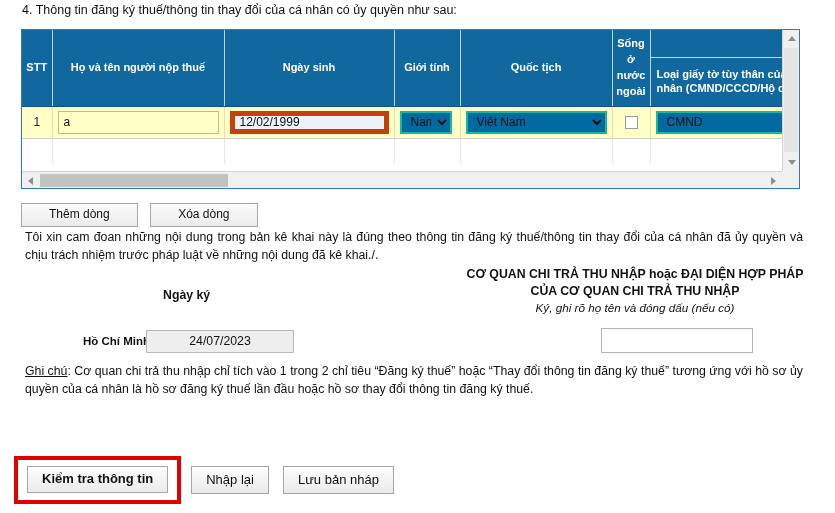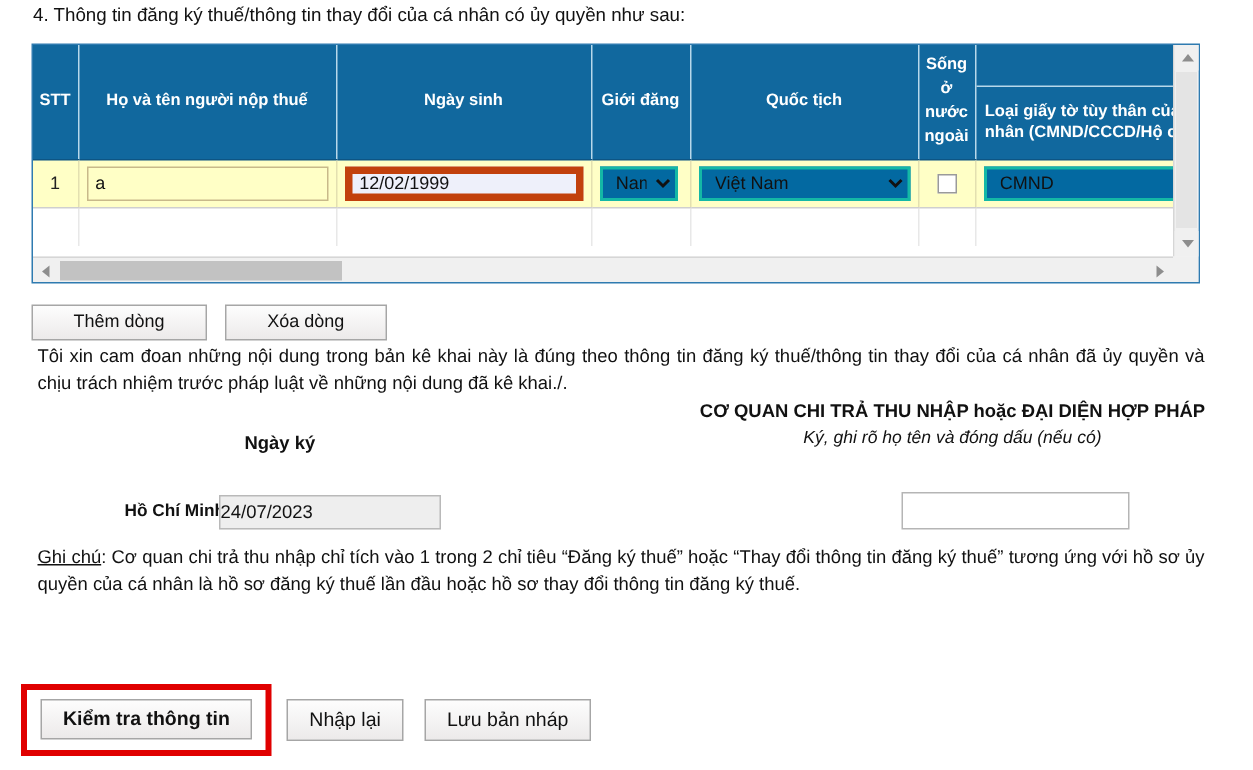--- a/index.html
+++ b/index.html
@@ -268,20 +268,21 @@
   }
   .date-signed {
     position: absolute;
     left: 146px; top: 330px;
     width: 148px; height: 23px;
     background: #eeeeee;
     border: 1px solid #b9b9b9;
     font-family: "Liberation Sans", sans-serif;
     font-size: 12.3px;
     color: #111;
+    text-align: center;
     line-height: 21px;
   }
 
   
   .note {
     position: absolute;
     left: 25px; top: 362px;
     width: 778px;
     font-size: 12.3px;
     line-height: 1.5;
@@ -335,21 +336,21 @@
           <col style="width:66px">
           <col style="width:152px">
           <col style="width:38px">
           <col style="width:172px">
         </colgroup>
         <thead>
           <tr>
             <th>STT</th>
             <th>Họ và tên người nộp thuế</th>
             <th>Ngày sinh</th>
-            <th>Giới đăng</th>
+            <th>Giới tính</th>
             <th>Quốc tịch</th>
             <th style="line-height:1.45;text-align:center;">Sống ở nước ngoài</th>
             <th class="sub-stack">
               <div class="stack-top"></div>
               <div class="stack-bottom">Loại giấy tờ tùy thân của cá nhân (CMND/CCCD/Hộ chiếu)</div>
             </th>
           </tr>
         </thead>
         <tbody>
           <tr>
@@ -423,20 +424,21 @@
   <div class="declaration">Tôi xin cam đoan những nội dung trong bản kê khai này là đúng theo thông tin đăng ký thuế/thông tin thay đổi của cá nhân đã ủy quyền và chịu trách nhiệm trước pháp luật về những nội dung đã kê khai./.</div>
 
   <div class="ngay-ky">Ngày ký</div>
 
   <div class="place-label">Hồ Chí Minh,</div>
 
   <div class="date-signed">24/07/2023</div>
 
   <div class="sig-right">
     <div class="line1">CƠ QUAN CHI TRẢ THU NHẬP hoặc ĐẠI DIỆN HỢP PHÁP</div>
+    <div class="line2">CỦA CƠ QUAN CHI TRẢ THU NHẬP</div>
     <div class="line3">Ký, ghi rõ họ tên và đóng dấu (nếu có)</div>
   </div>
 
   <div class="sig-box"></div>
 
   <div class="note"><span class="lbl">Ghi chú</span><span>: Cơ quan chi trả thu nhập chỉ tích vào 1 trong 2 chỉ tiêu “Đăng ký thuế” hoặc “Thay đổi thông tin đăng ký thuế” tương ứng với hồ sơ ủy quyền của cá nhân là hồ sơ đăng ký thuế lần đầu hoặc hồ sơ thay đổi thông tin đăng ký thuế.</span></div>
 
   <div class="footer-btns">
     <span class="hl-wrap">
       <button class="btn btn-main">Kiểm tra thông tin</button>

